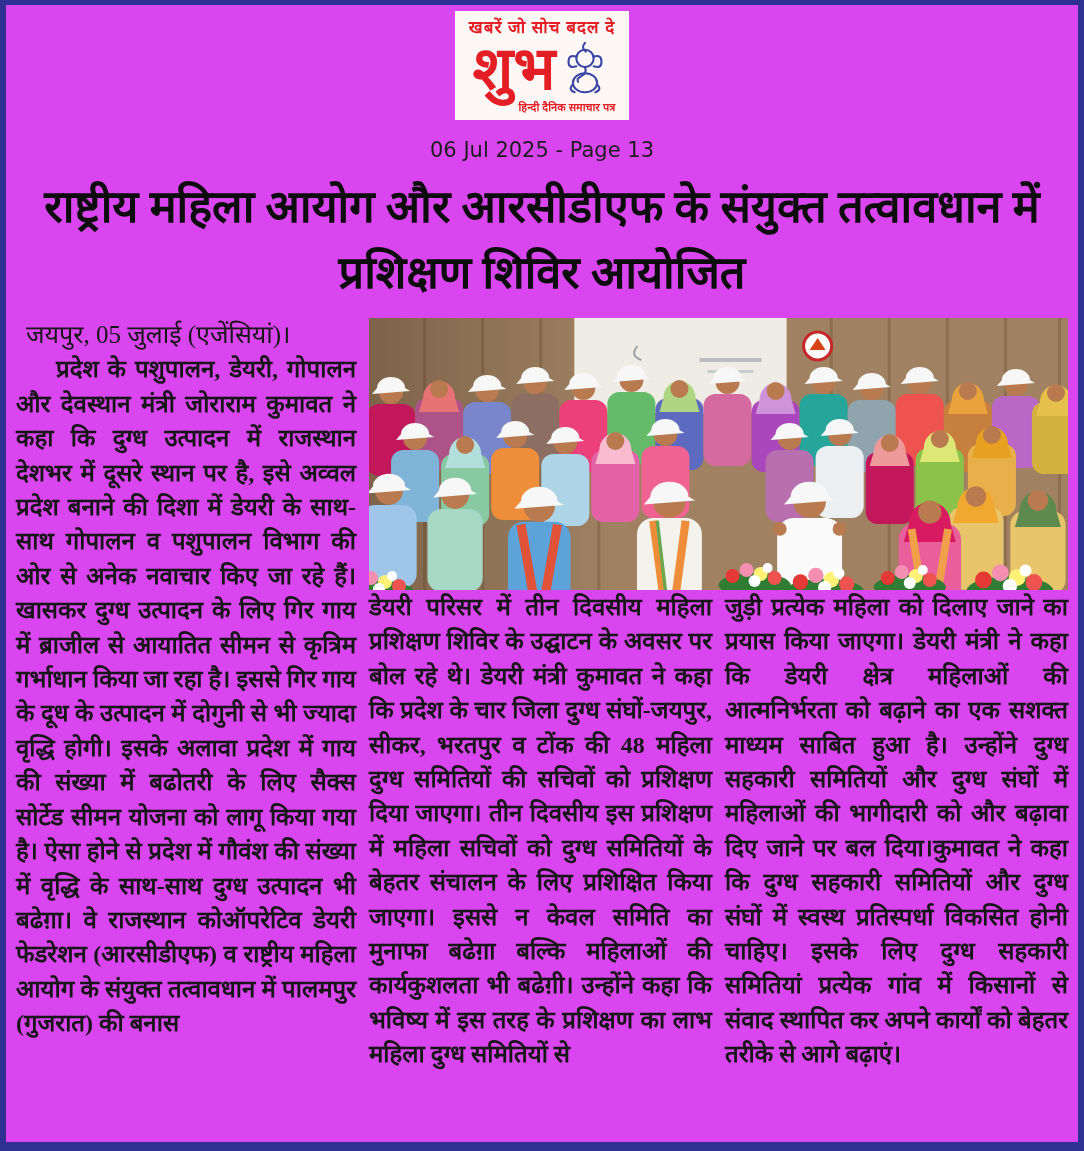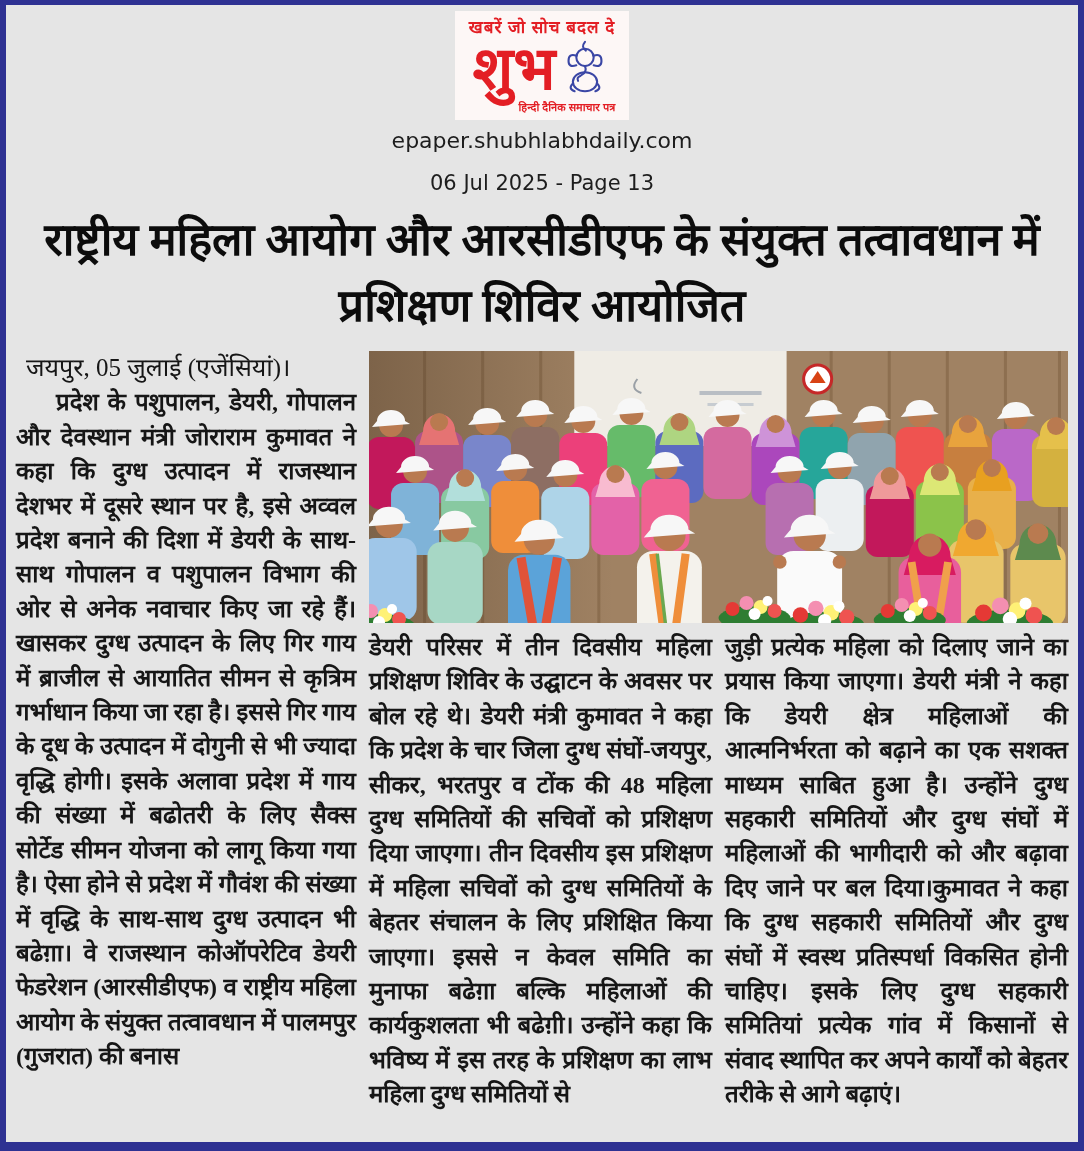--- a/index.html
+++ b/index.html
@@ -2,39 +2,39 @@
 <html lang="hi"><head>
 <meta charset="utf-8">
 <style>
   html,body{margin:0;padding:0;background:#ffffff;}
   .page{
     position:relative;
     width:1084px;height:1151px;
     box-sizing:border-box;
     border:6px solid #2e3192;
     border-top-width:5px;border-bottom-width:9px;
-    background:#e5e5e5;
+    background:#d946ef;
     overflow:hidden;
     font-family:"Liberation Serif", serif;
     color:#161616;
   }
   
   .masthead{ text-align:center; padding-top:6px; }
   .logo-wrap{
     display:inline-block;
     background:#fdf7f6;
     padding:4px 14px 6px;
     text-align:right;
   }
   .logo-tagline{
     color:#e31e24; font-weight:bold; font-size:17px;
     font-family:"Liberation Sans", sans-serif;
     letter-spacing:1px;
   }
-  .logo-row{ display:flex; align-items:flex-start; justify-content:center; gap:4px; }
+  .logo-row{ display:flex; align-items:flex-end; justify-content:center; gap:4px; }
   .logo-word{
     color:#e31e24; font-weight:bold; font-size:60px; line-height:1.05;
     font-family:"Liberation Serif", serif;
   }
   .logo-sub{
     color:#e31e24; font-weight:bold; font-size:11px;
     font-family:Liberation Sans, sans-serif;
     margin-top:-2px;
   }
   .site-url{
@@ -57,21 +57,21 @@
     padding:8px 10px 0;
   }
   .col{ font-size:24px; line-height:34.4px; text-align:justify; }
   .col p{ margin:0;font-weight:bold; }
   .col-1{ width:340px; flex:none; }
   .dateline{ font-weight:normal; font-size:25px; margin-left:10px; }
   .lead-indent{ text-indent:40px; }
   .right-zone{ flex:1; display:flex; flex-direction:column; }
   .photo-box{ height:272px; }
   .photo-box svg{ width:100%; height:100%; display:block; }
-  .right-cols{ display:flex; gap:13px; margin-top:7px; }
+  .right-cols{ display:flex; gap:13px; }
   .col-2,.col-3{ flex:1; }
 </style>
 </head>
 <body>
 
 <div class="page">
 
   <div class="masthead">
     <div class="logo-wrap">
       <div class="logo-tagline">खबरें जो सोच बदल दे</div>
@@ -85,21 +85,20 @@
             <path d="M40 20 q9 -3 9 6 q0 8 -9 5"></path>
             <path d="M30 32 q3 7 -5 11 q-5 2 -3 6"></path>
             <ellipse cx="30" cy="50" rx="14" ry="11"></ellipse>
             <path d="M16 52 q-6 6 2 9"></path>
             <path d="M44 52 q6 6 -2 9"></path>
           </svg>
         </span>
       </div>
       <div class="logo-sub">हिन्दी दैनिक समाचार पत्र</div>
     </div>
-    <div class="site-url">epaper.shubhlabhdaily.com</div>
     <div class="edition-line">06 Jul 2025 - Page 13</div>
   </div>
 
   <div class="headline">राष्ट्रीय महिला आयोग और आरसीडीएफ के संयुक्त तत्वावधान में प्रशिक्षण शिविर आयोजित</div>
 
   <div class="content">
 
     <div class="col col-1">
       <div class="dateline">जयपुर, 05 जुलाई (एजेंसियां)।</div>
       <p class="lead-indent">प्रदेश के पशुपालन, डेयरी, गोपालन और देवस्थान मंत्री जोराराम कुमावत ने कहा कि दुग्ध उत्पादन में राजस्थान देशभर में दूसरे स्थान पर है, इसे अव्वल प्रदेश बनाने की दिशा में डेयरी के साथ-साथ गोपालन व पशुपालन विभाग की ओर से अनेक नवाचार किए जा रहे हैं। खासकर दुग्ध उत्पादन के लिए गिर गाय में ब्राजील से आयातित सीमन से कृत्रिम गर्भाधान किया जा रहा है। इससे गिर गाय के दूध के उत्पादन में दोगुनी से भी ज्यादा वृद्धि होगी। इसके अलावा प्रदेश में गाय की संख्या में बढोतरी के लिए सैक्स सोर्टेड सीमन योजना को लागू किया गया है। ऐसा होने से प्रदेश में गौवंश की संख्या में वृद्धि के साथ-साथ दुग्ध उत्पादन भी बढेग़ा। वे राजस्थान कोऑपरेटिव डेयरी फेडरेशन (आरसीडीएफ) व राष्ट्रीय महिला आयोग के संयुक्त तत्वावधान में पालमपुर (गुजरात) की बनास</p>

